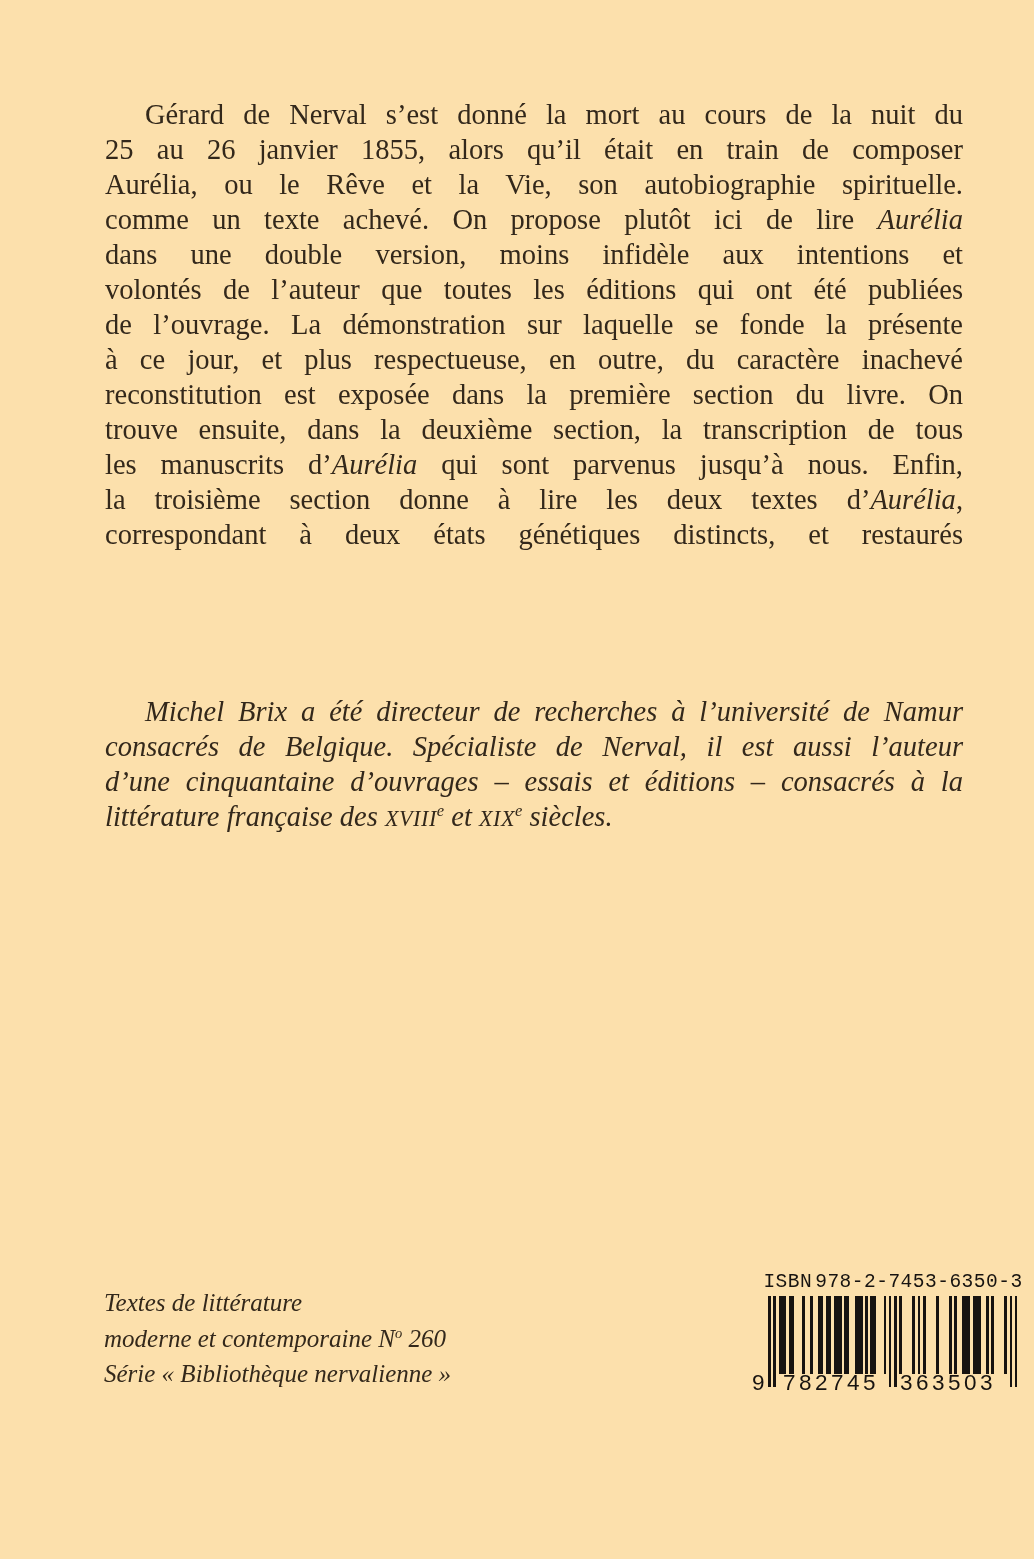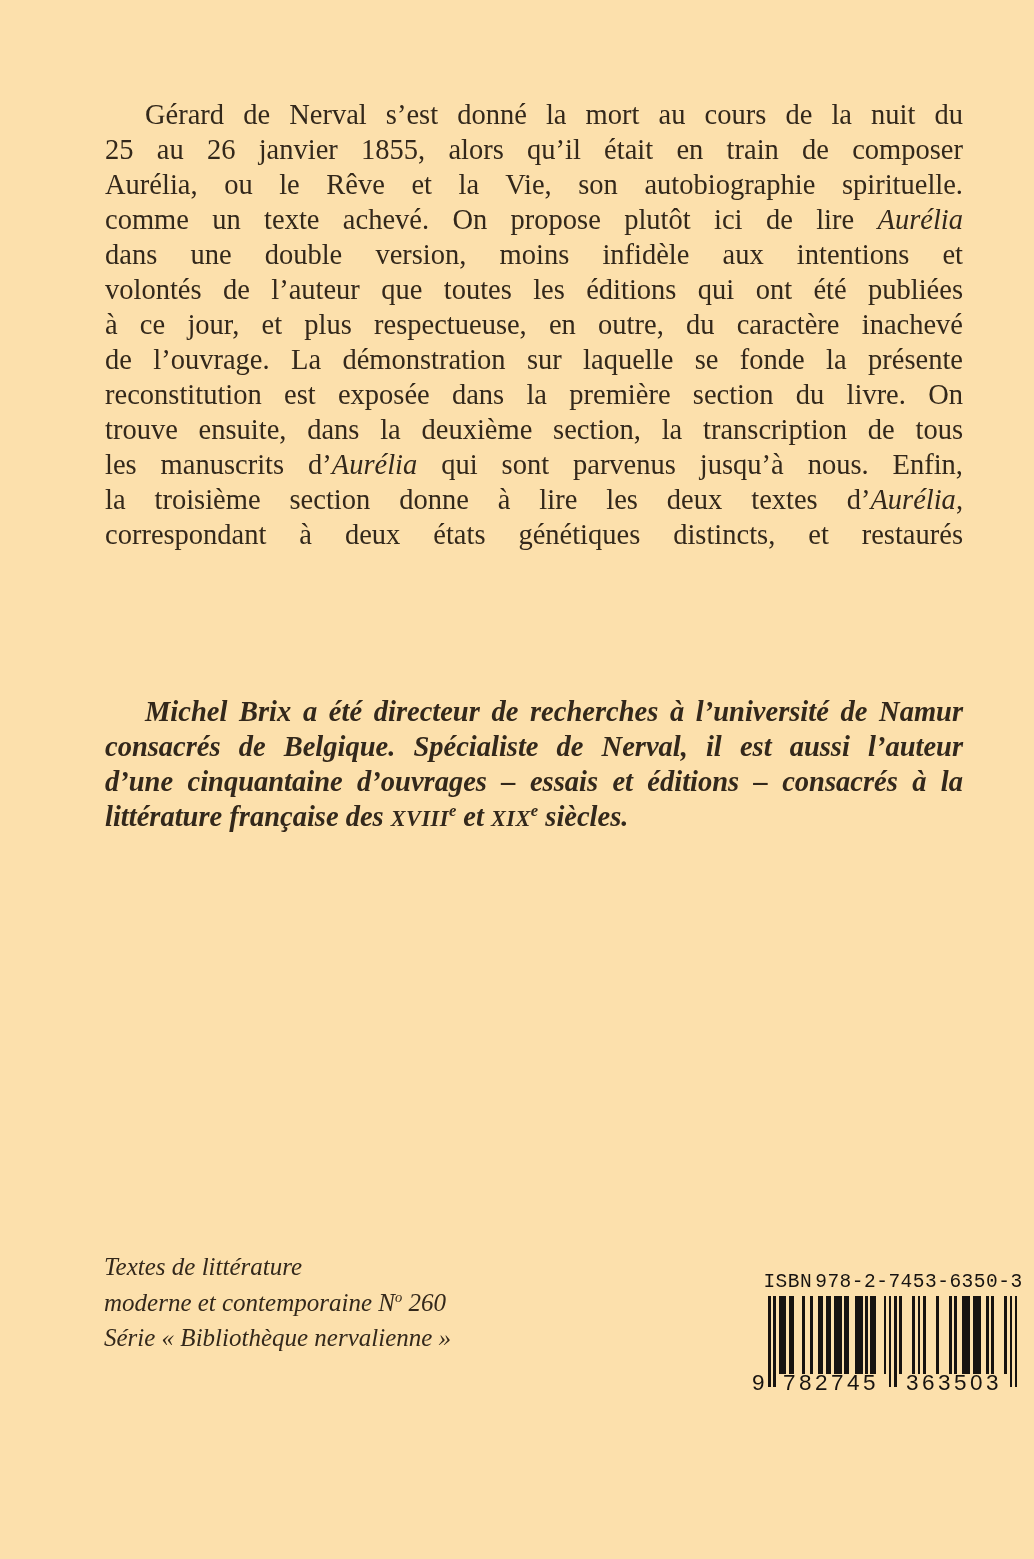--- a/index.html
+++ b/index.html
@@ -13,30 +13,30 @@
     overflow: hidden;
   }
   .para {
     position: absolute;
     left: 105px;
     width: 858px;
     font-size: 28.5px;
     line-height: 35px;
   }
   .synopsis { top: 97px; }
-  .bio { top: 694px; font-style: italic; font-weight: bold; }
+  .bio { top: 694px; font-style: italic; }
   .tline { text-align: justify; text-align-last: justify; }
   .tline.last { text-align-last: left; }
   .tline.indent { text-indent: 40px; }
   .sc { font-size: 0.78em; letter-spacing: 0.5px; }
   sup { font-size: 0.58em; line-height: 0; }
   .series {
     position: absolute;
     left: 104px;
-    top: 1249px;
+    top: 1285px;
     width: 520px;
     font-size: 25px;
     line-height: 35.5px;
     font-style: italic;
   }
   .series .tline { text-align: left; text-align-last: left; }
   .isbn-block {
     position: absolute;
     left: 752px;
     top: 1271px;
@@ -68,36 +68,36 @@
   .module.guard { height: 91px; }
   .ean-digit, .ean-group {
     position: absolute;
     top: 99px;
     font-size: 22.5px;
     letter-spacing: 3.5px;
     white-space: nowrap;
   }
   .ean-digit { left: 0; letter-spacing: 0; }
   .ean-group.g1 { left: 25px; width: 108px; text-align: center; }
-  .ean-group.g2 { left: 148px; width: 108px; text-align: center; }
+  .ean-group.g2 { left: 148px; width: 108px; text-align: left; }
 </style>
 </head>
 <body>
 
 <div class="cover" style="--bg: #fce0ac; --ink: #33281b; --code-ink: #171310;">
 
   <div class="para synopsis">
       <div class="tline indent"><span>Gérard de Nerval s’est donné la mort au cours de la nuit du</span></div>
       <div class="tline"><span>25 au 26 janvier 1855, alors qu’il était en train de composer</span></div>
       <div class="tline"><span style="">Aurélia, ou le Rêve et la Vie</span><span>, son autobiographie spirituelle.</span></div>
       <div class="tline"><span>comme un texte achevé. On propose plutôt ici de lire </span><span style="font-style: italic;">Aurélia</span></div>
       <div class="tline"><span>dans une double version, moins infidèle aux intentions et</span></div>
       <div class="tline"><span>volontés de l’auteur que toutes les éditions qui ont été publiées</span></div>
+      <div class="tline"><span>de l’ouvrage. La démonstration sur laquelle se fonde la présente</span></div>
       <div class="tline"><span>à ce jour, et plus respectueuse, en outre, du caractère inachevé</span></div>
-      <div class="tline"><span>de l’ouvrage. La démonstration sur laquelle se fonde la présente</span></div>
       <div class="tline"><span>reconstitution est exposée dans la première section du livre. On</span></div>
       <div class="tline"><span>trouve ensuite, dans la deuxième section, la transcription de tous</span></div>
       <div class="tline"><span>les manuscrits d’</span><span style="font-style: italic;">Aurélia</span><span> qui sont parvenus jusqu’à nous. Enfin,</span></div>
       <div class="tline"><span>la troisième section donne à lire les deux textes d’</span><span style="font-style: italic;">Aurélia</span><span>,</span></div>
       <div class="tline"><span>correspondant à deux états génétiques distincts, et restaurés</span></div>
     </div>
 
   <div class="para bio">
       <div class="tline indent"><span>Michel Brix a été directeur de recherches à l’université de Namur</span></div>
       <div class="tline"><span>consacrés de Belgique. Spécialiste de Nerval, il est aussi l’auteur</span></div>

